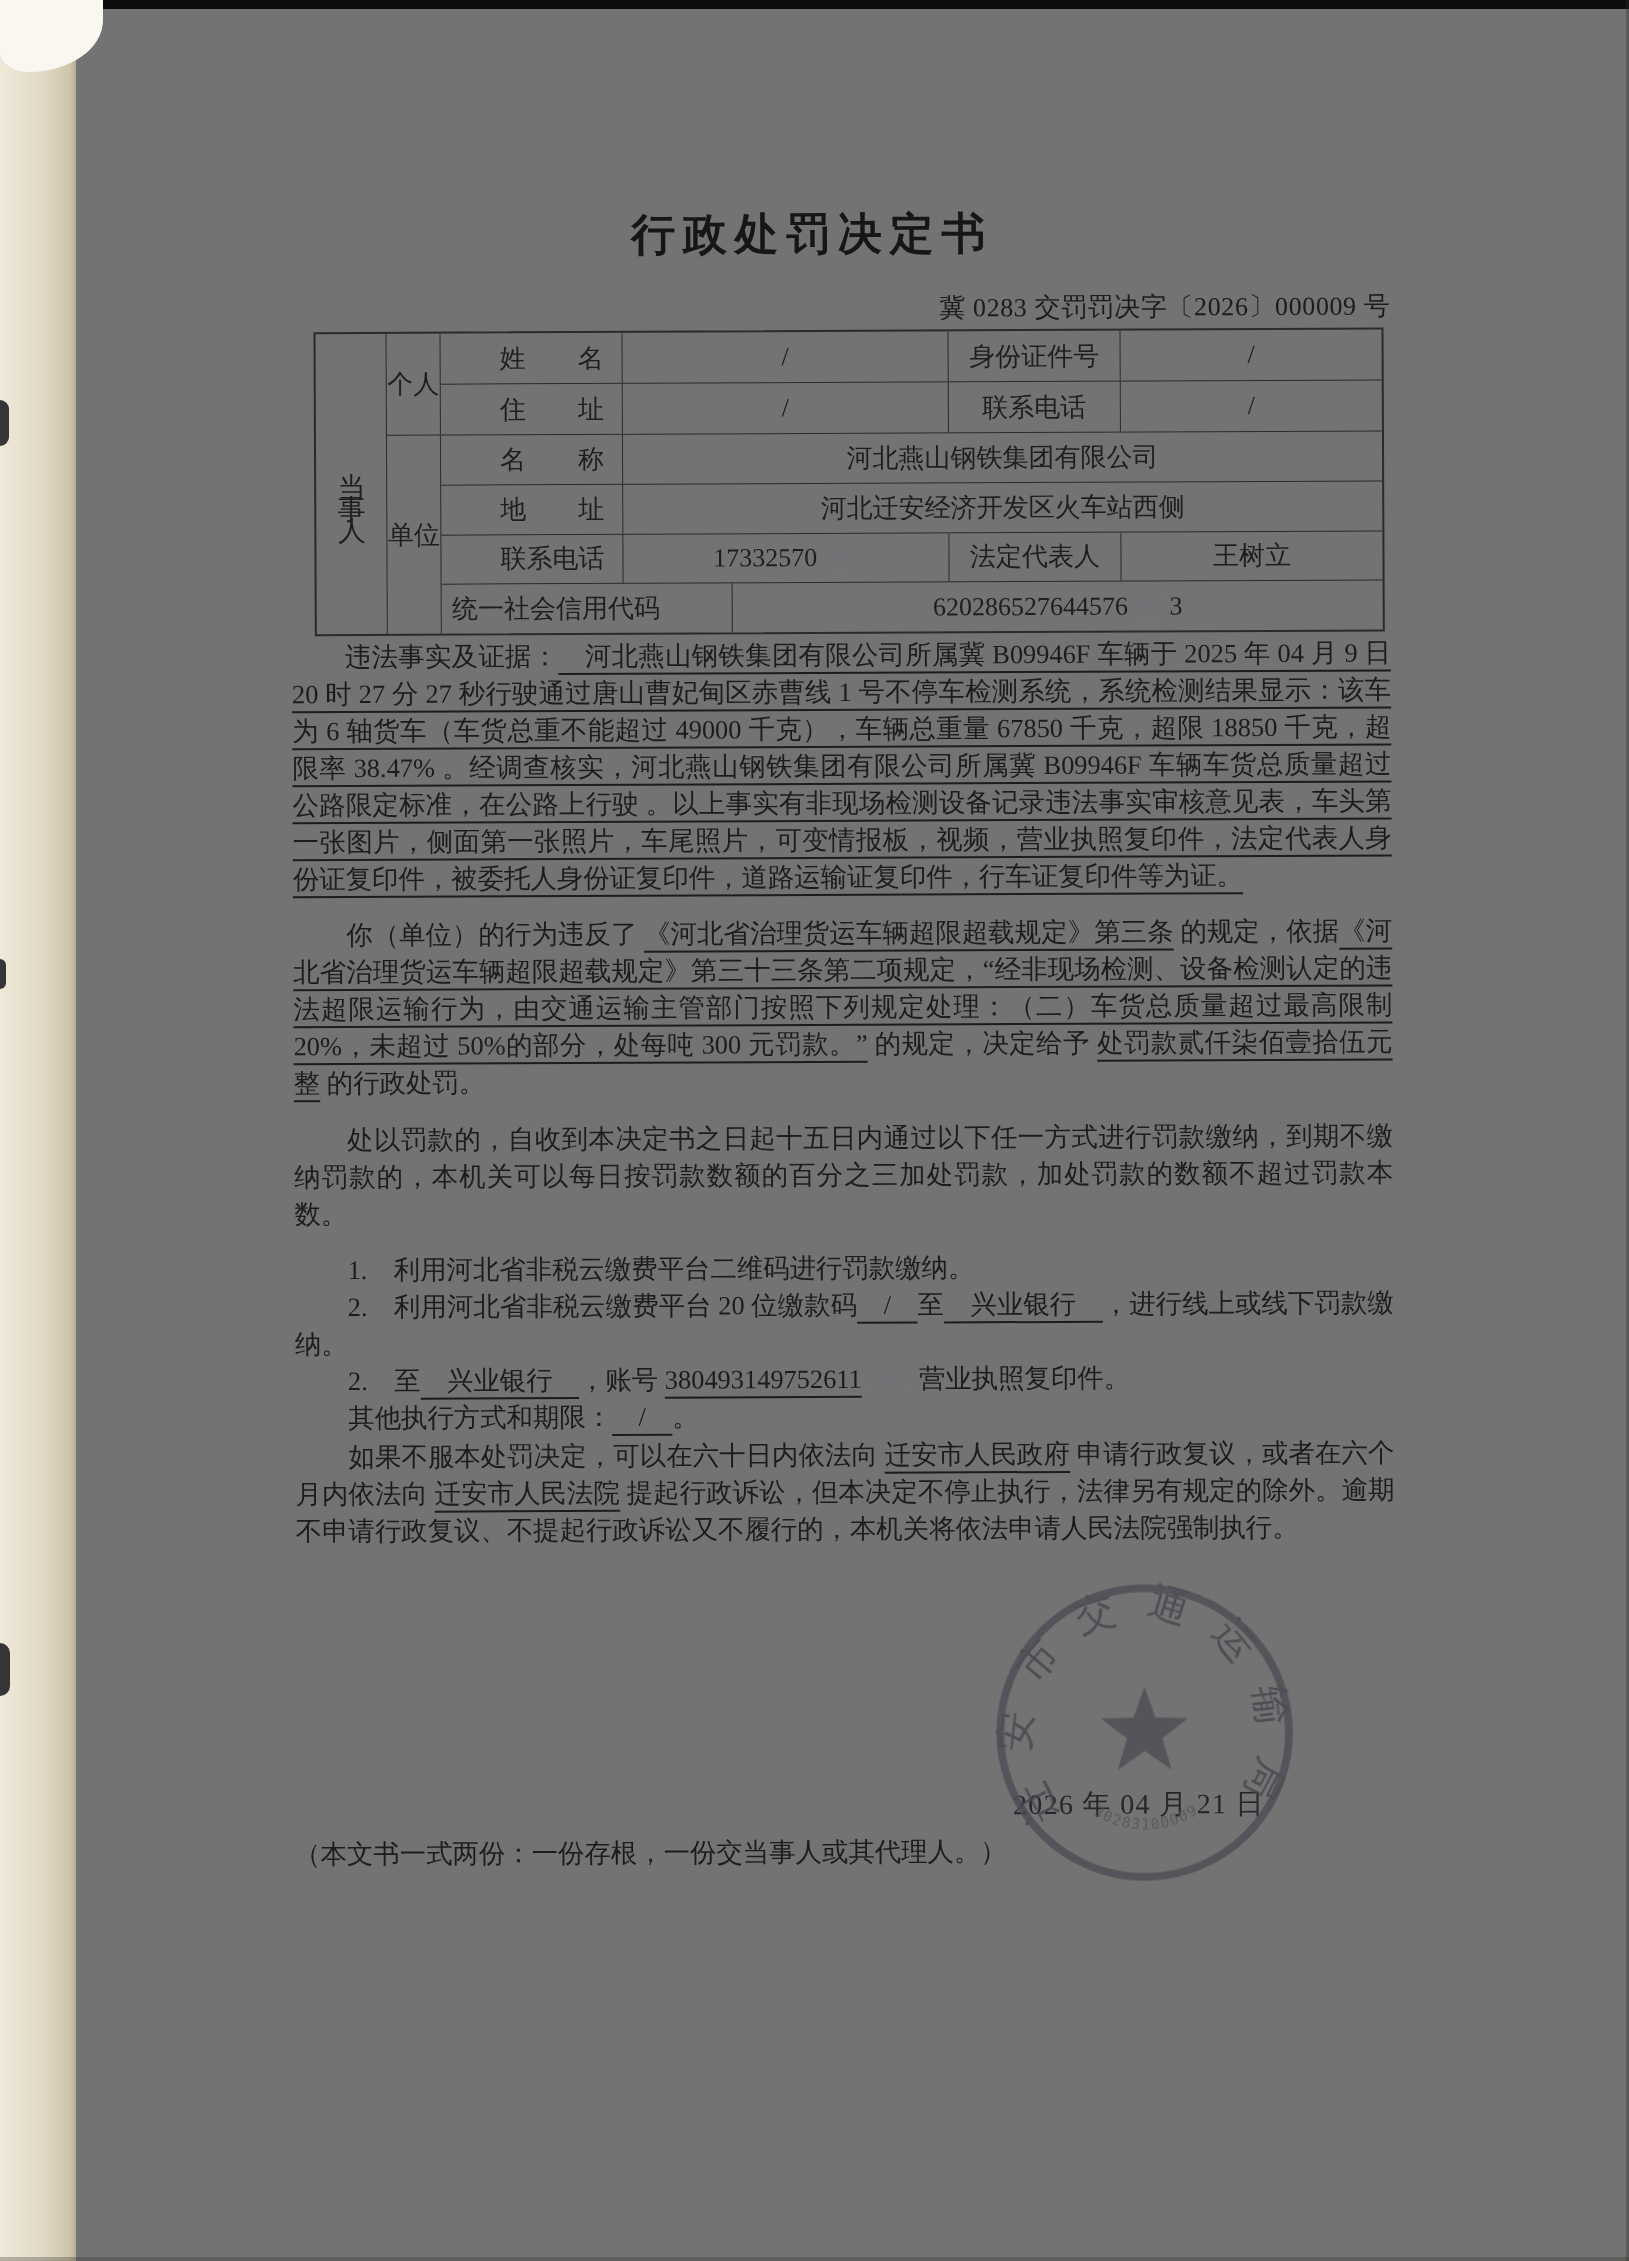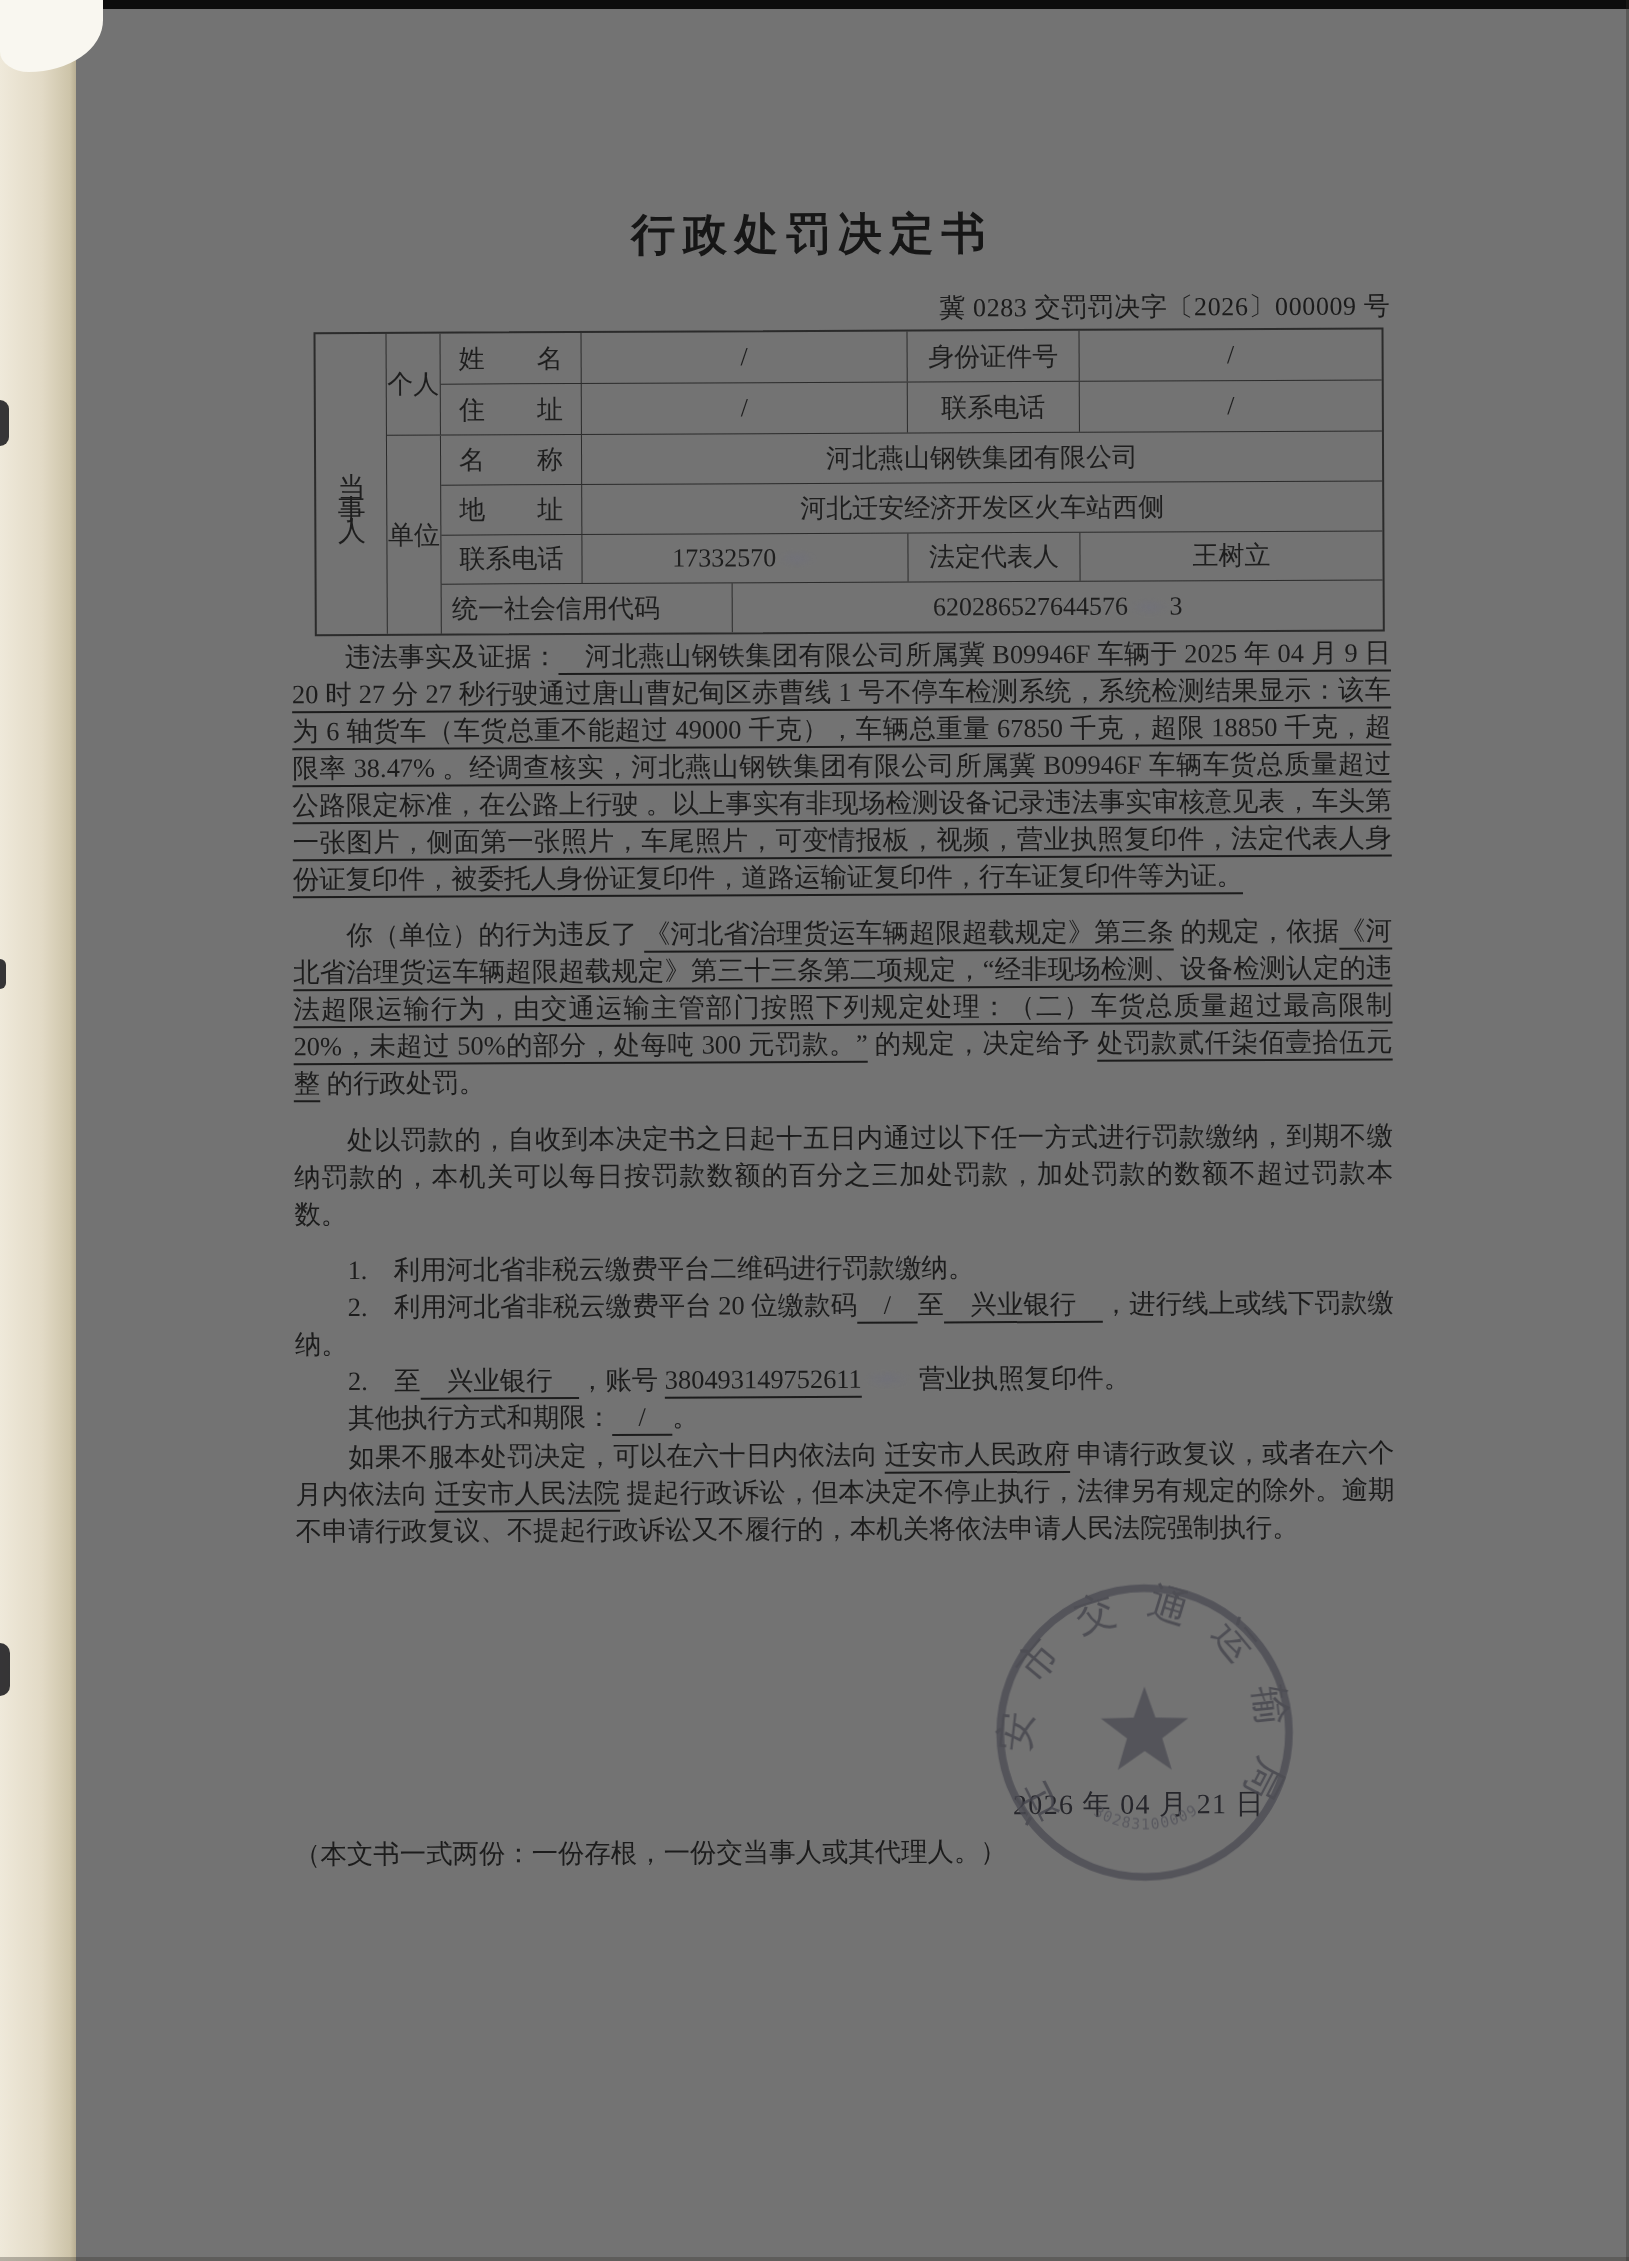--- a/index.html
+++ b/index.html
@@ -35,21 +35,21 @@
   .pmain{flex:1;display:flex;flex-direction:column;}
   .pgroup{display:flex;}
   .pgroup.g2{height:101px;}
   .pgroup.g4{flex:1;border-top:1.9px solid #2b2b2b;}
   .ptype{width:54px;border-right:1.9px solid #2b2b2b;display:flex;align-items:center;justify-content:center;}
   .prows{flex:1;display:flex;flex-direction:column;}
   .prow{display:flex;flex:1;}
   .prow + .prow{border-top:1.9px solid #2b2b2b;}
   .cell{display:flex;align-items:center;justify-content:center;padding:0 5.2px;}
   .cell + .cell{border-left:1.9px solid #2b2b2b;}
-  .w-label{width:140px;}
+  .w-label{width:140px;margin-left:41px;}
   .w-v1{width:326px;}
   .w-l2{width:172px;}
   .w-v2{flex:1;}
   .w-wide{flex:1;}
   .w-label6{width:290px;justify-content:flex-start;padding-left:10.3px;}
   .w-val6{flex:1;}
 
   
   .bodytext{position:absolute;left:293px;top:637px;width:1099px;
     font-size:26.4px;line-height:37px;text-align:justify;color:#1c1c1c;}

